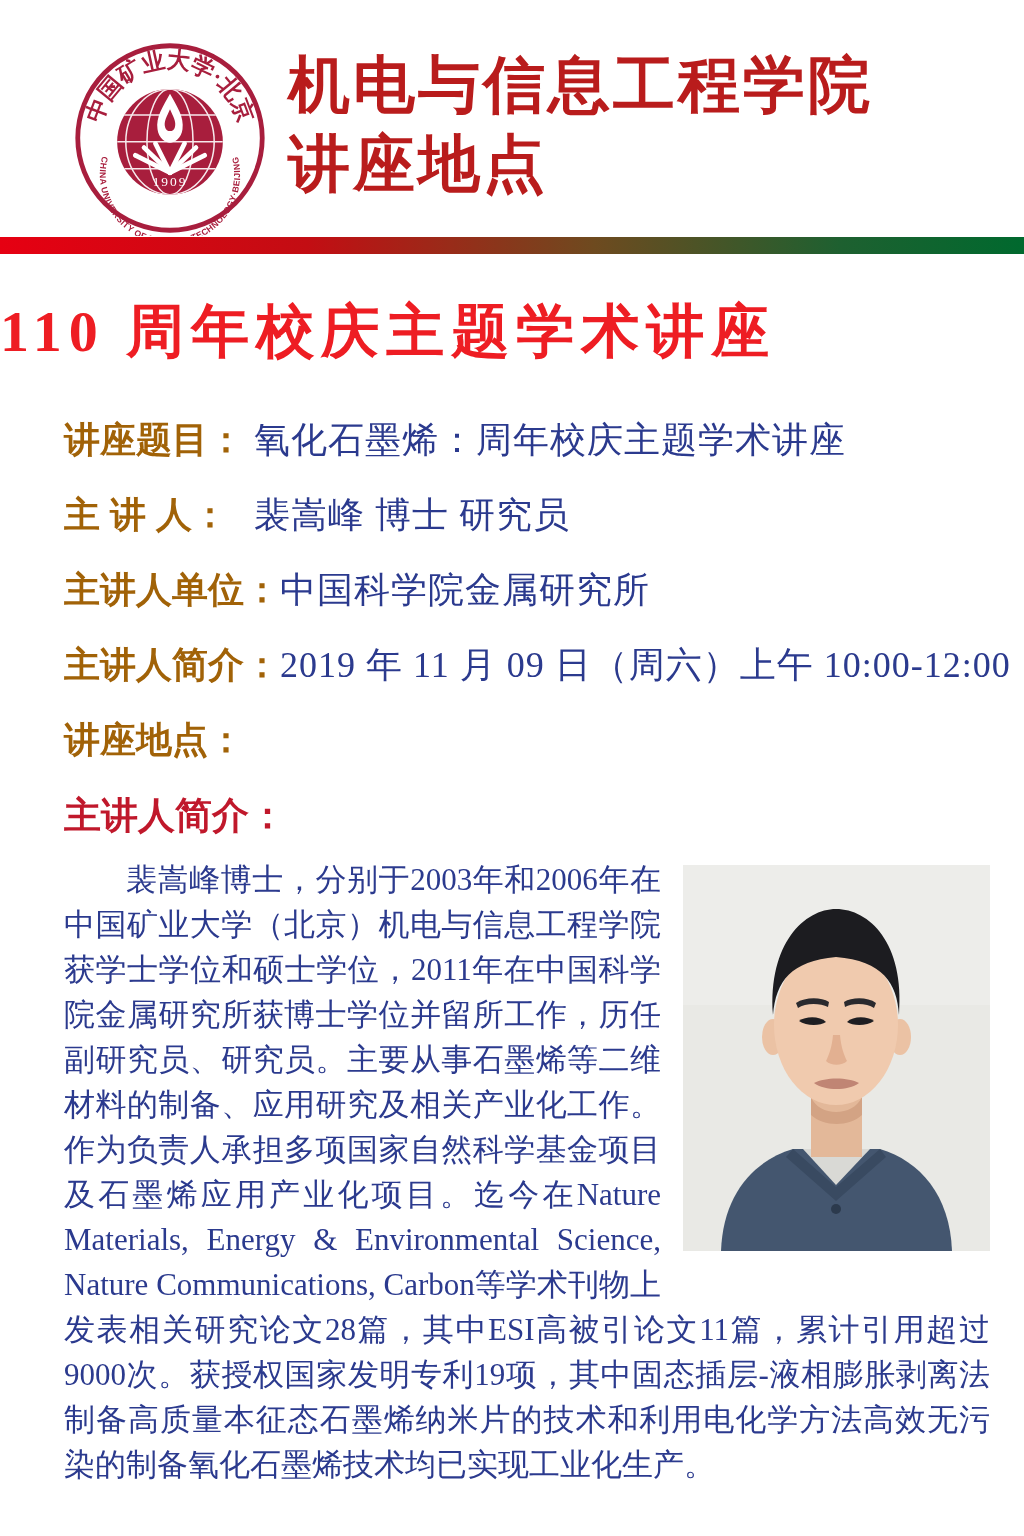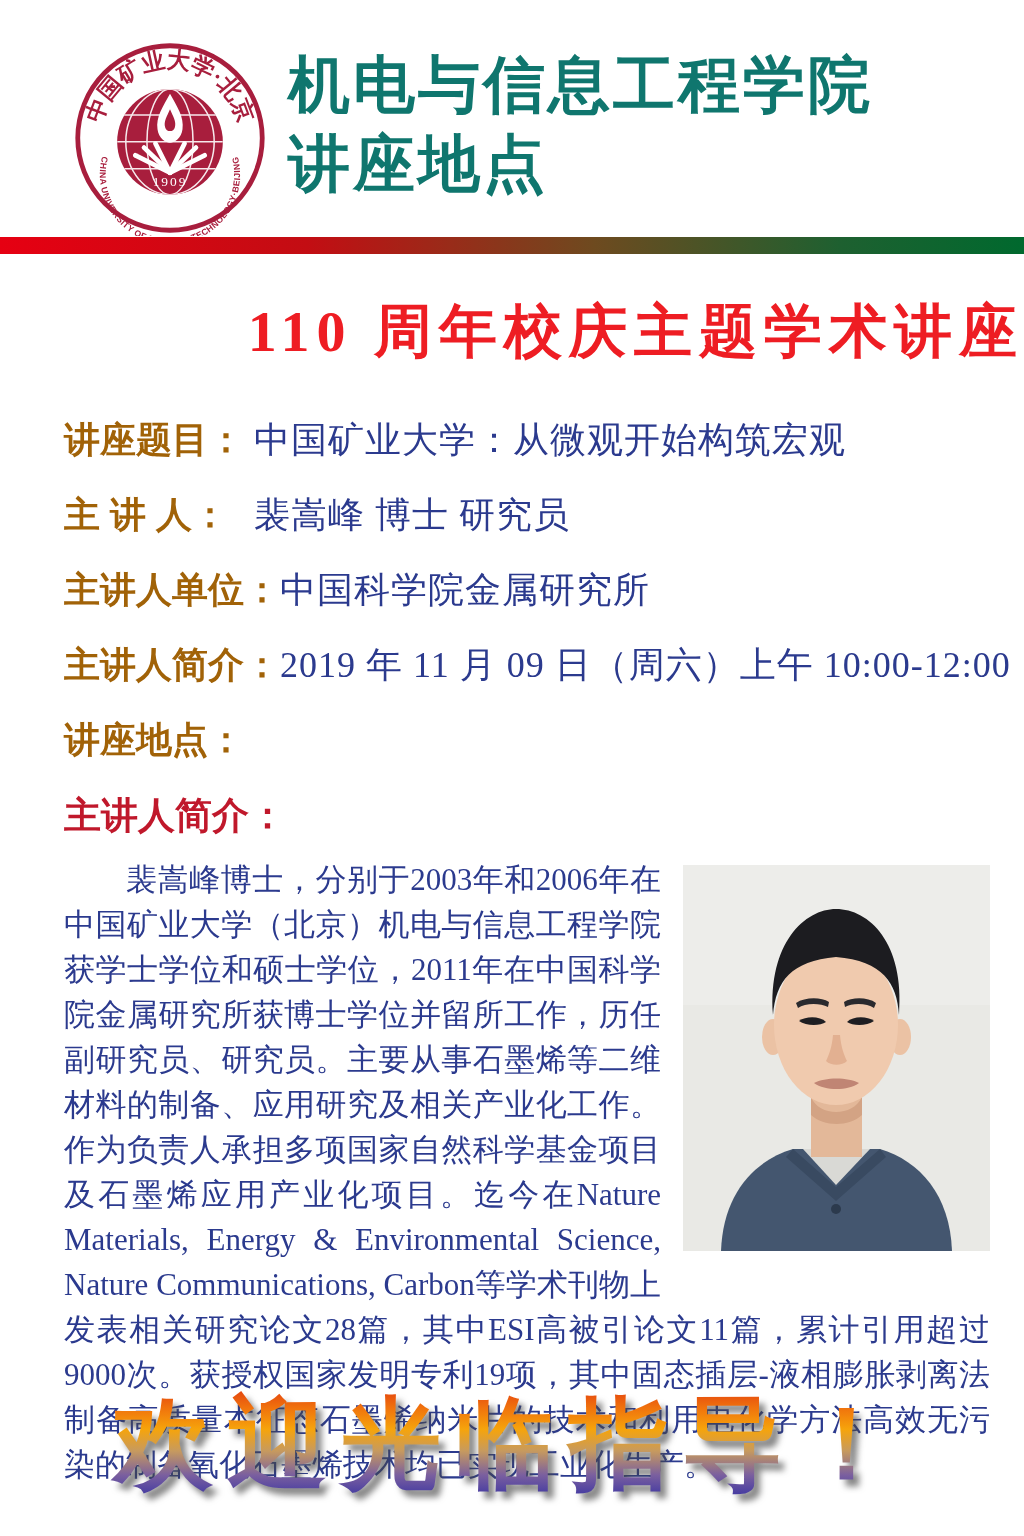--- a/index.html
+++ b/index.html
@@ -17,21 +17,21 @@
     position: absolute;
     top: 40px;
     left: 72px;
     display: flex;
     align-items: flex-start;
   }
   .logo-wrap { width: 196px; height: 196px; flex: 0 0 auto; }
   .header-titles {
     margin-left: 20px;
     padding-top: 6px;
-    color: #0f766e;
+    color: #b91c1c;
     font-weight: bold;
     font-size: 62px;
     line-height: 79px;
     letter-spacing: 3px;
     font-family: "Liberation Serif", serif;
     white-space: nowrap;
   }
 
   
   .divider {
@@ -43,21 +43,21 @@
     background: linear-gradient(90deg, #E60012 0%, #C30D13 30%, #6E4A1F 58%, #1E6030 82%, #00692E 100%);
   }
 
   
   .main-title {
     position: absolute;
     top: 293px;
     left: 0;
     width: 1024px;
     margin: 0;
-    text-align: right;
+    text-align: left;
     font-size: 58px;
     font-weight: bold;
     letter-spacing: 7px;
     color: #EE1D23;
     font-family: "Liberation Serif", serif;
     white-space: nowrap;
   }
 
   
   .info {
@@ -198,21 +198,21 @@
     </div>
   </div>
 
   <div class="divider"></div>
 
   <h1 class="main-title">110 周年校庆主题学术讲座</h1>
 
   <div class="info">
     <div class="info-row">
       <span class="info-label">讲座题目：</span>
-      <span class="info-value">中国矿业大学：从微观开始构筑宏观</span>
+      <span class="info-value">氧化石墨烯：周年校庆主题学术讲座</span>
     </div>
     <div class="info-row">
       <span class="info-label">主 讲 人：</span>
       <span class="info-value">裴嵩峰 博士 研究员</span>
     </div>
     <div class="info-row">
       <span class="info-label">主讲人单位：</span>
       <span class="info-value">中国科学院金属研究所</span>
     </div>
     <div class="info-row">
@@ -258,15 +258,14 @@
 
           <path d="M131,218 C142,212 165,212 176,218 C165,226 142,226 131,218 Z" fill="#C08574"></path>
 
           <path d="M128,236 C140,244 167,244 179,236 C170,250 137,250 128,236 Z" fill="#DBA habit" opacity="0"></path>
         </svg>
       </div>
       <p class="bio-text">裴嵩峰博士，分别于2003年和2006年在中国矿业大学（北京）机电与信息工程学院获学士学位和硕士学位，2011年在中国科学院金属研究所获博士学位并留所工作，历任副研究员、研究员。主要从事石墨烯等二维材料的制备、应用研究及相关产业化工作。作为负责人承担多项国家自然科学基金项目及石墨烯应用产业化项目。迄今在Nature Materials, Energy &amp; Environmental Science, Nature Communications, Carbon等学术刊物上发表相关研究论文28篇，其中ESI高被引论文11篇，累计引用超过9000次。获授权国家发明专利19项，其中固态插层-液相膨胀剥离法制备高质量本征态石墨烯纳米片的技术和利用电化学方法高效无污染的制备氧化石墨烯技术均已实现工业化生产。</p>
     </div>
   </div>
 
-  <div class="welcome">欢迎光临指导！</div>
 
 </div>
 
 </body></html>

